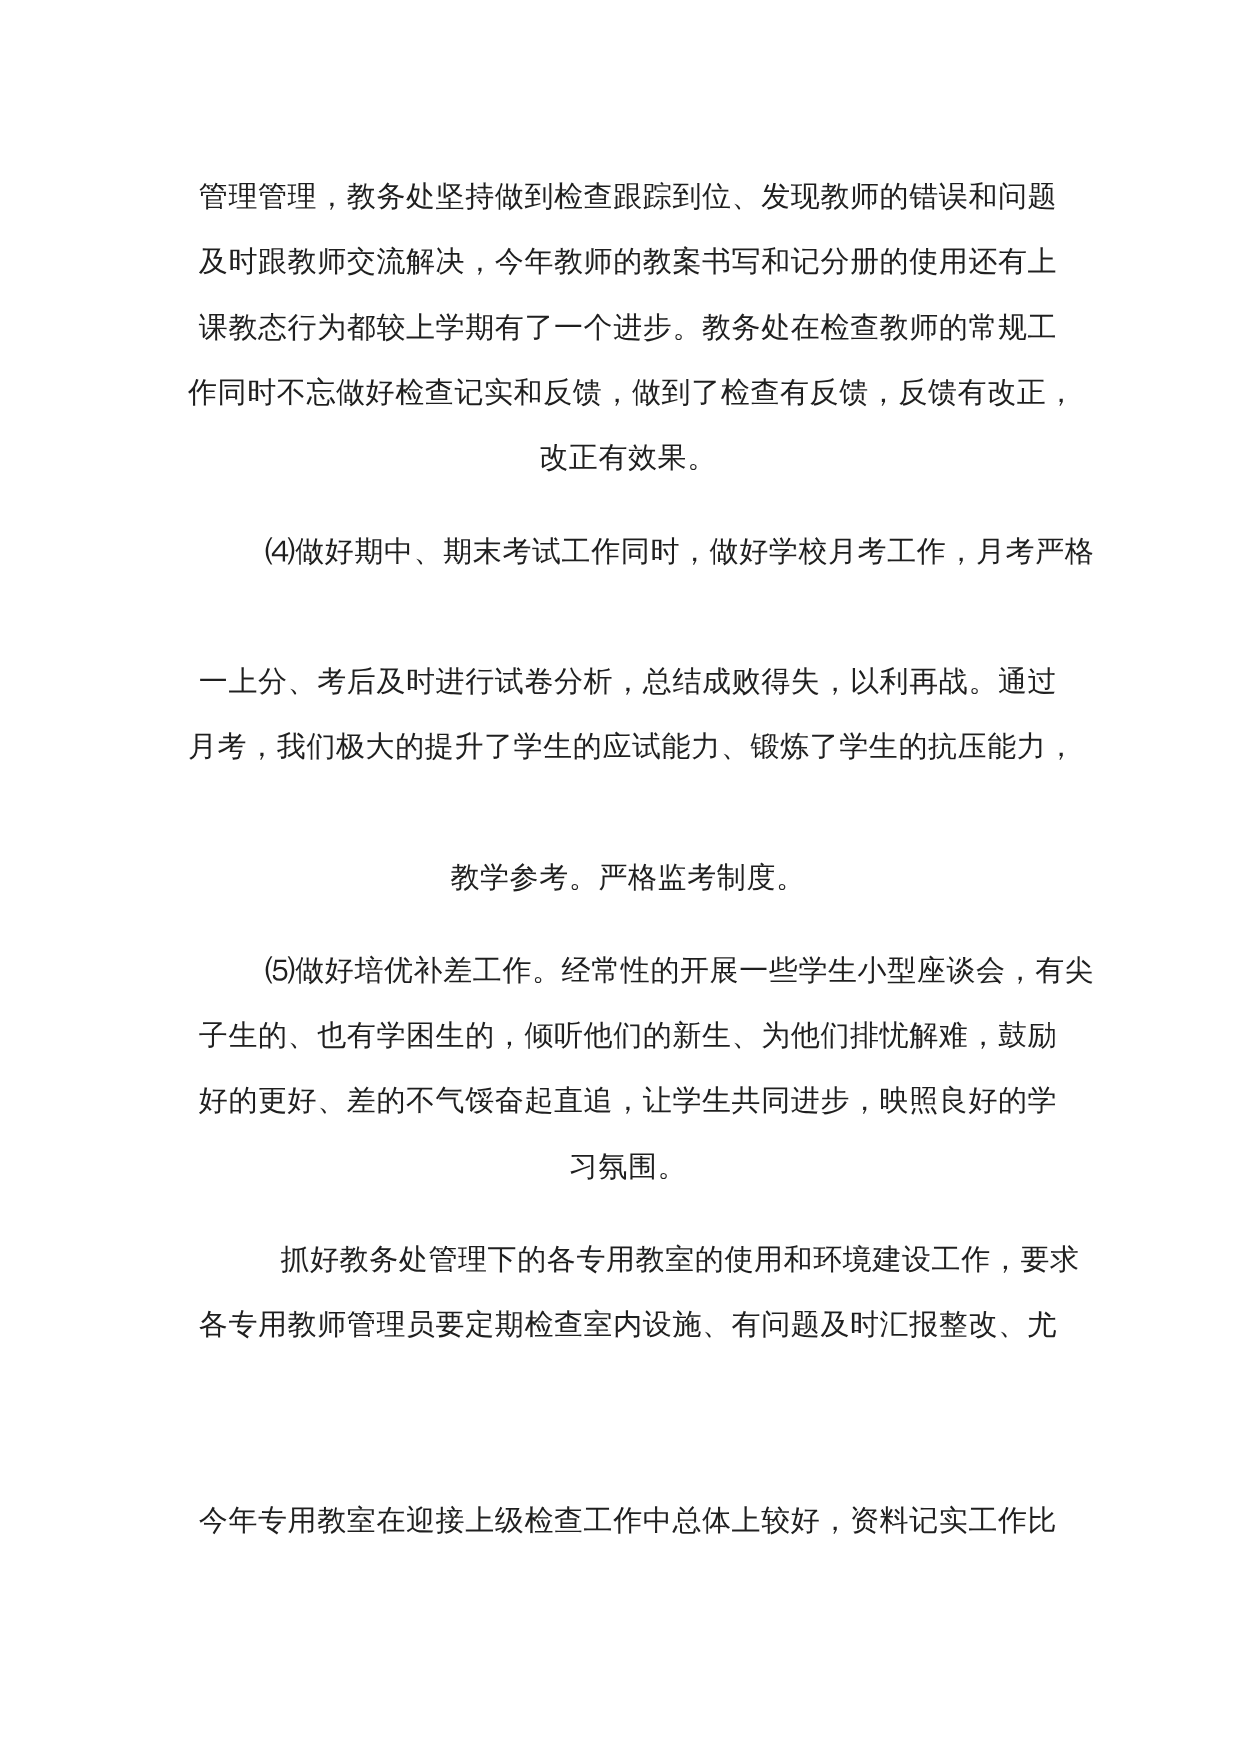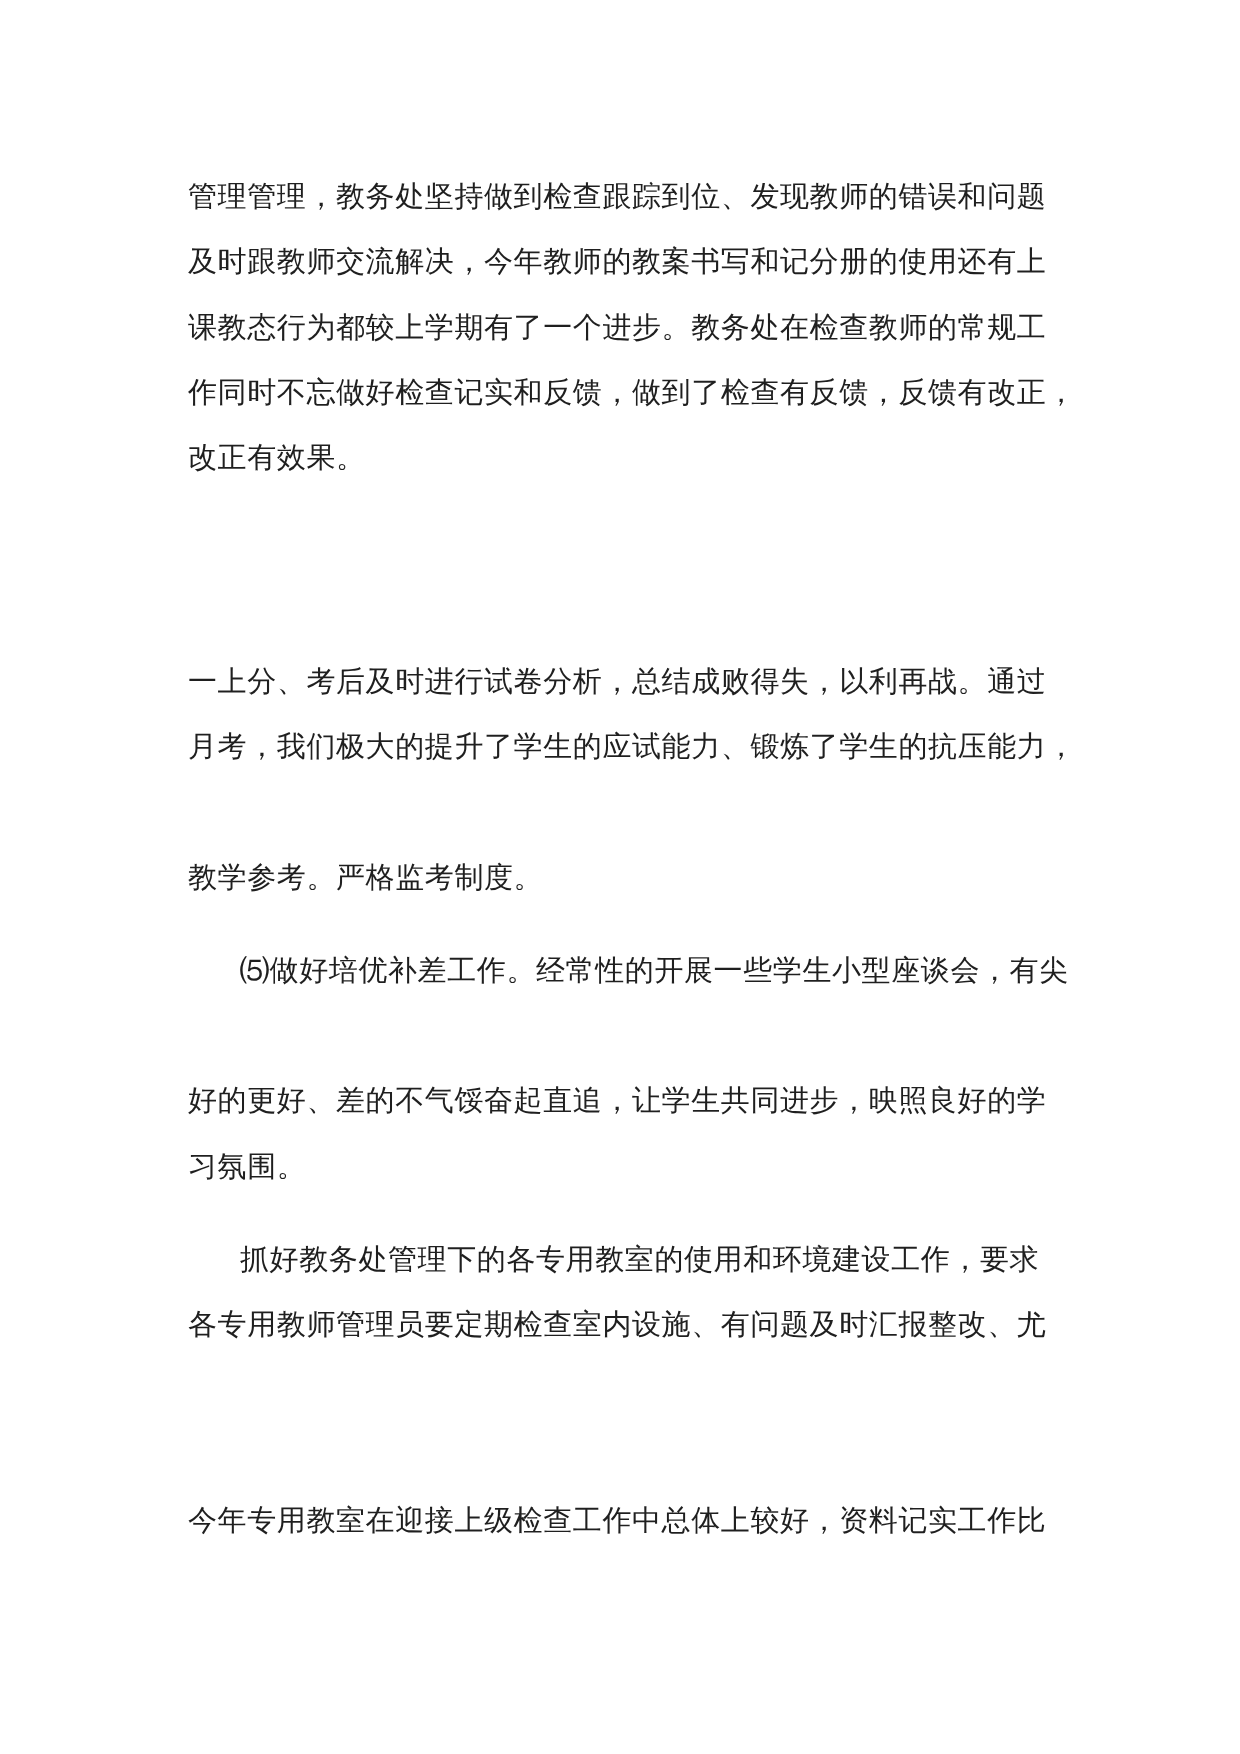--- a/index.html
+++ b/index.html
@@ -14,20 +14,21 @@
       overflow: hidden;
       font-family: "DejaVu Sans", "Liberation Sans", sans-serif;
       color: #1f1f1f;
     }
     .page {
       position: absolute;
       left: 0;
       top: 0;
       width: 1240px;
       height: 1754px;
+      text-align: center;
     }
     .line {
       position: absolute;
       left: 188px;
       width: 880px;
       font-size: 29px;
       line-height: 40px;
       white-space: nowrap;
       letter-spacing: 0.6px;
     }
@@ -38,24 +39,26 @@
 </head>
 <body>
 
 <div class="page">
   <div class="line" style="top:176px">管理管理，教务处坚持做到检查跟踪到位、发现教师的错误和问题</div>
   <div class="line" style="top:241px">及时跟教师交流解决，今年教师的教案书写和记分册的使用还有上</div>
   <div class="line" style="top:307px">课教态行为都较上学期有了一个进步。教务处在检查教师的常规工</div>
   <div class="line" style="top:372px">作同时不忘做好检查记实和反馈，做到了检查有反馈，反馈有改正，</div>
   <div class="line" style="top:437px">改正有效果。</div>
 
+  <div class="line indent" style="top:531px">⑷做好期中、期末考试工作同时，做好学校月考工作，月考严格</div>
   <div class="line" style="top:661px">一上分、考后及时进行试卷分析，总结成败得失，以利再战。通过</div>
   <div class="line" style="top:726px">月考，我们极大的提升了学生的应试能力、锻炼了学生的抗压能力，</div>
   <div class="line" style="top:857px">教学参考。严格监考制度。</div>
 
   <div class="line indent" style="top:950px">⑸做好培优补差工作。经常性的开展一些学生小型座谈会，有尖</div>
+  <div class="line" style="top:1015px">子生的、也有学困生的，倾听他们的新生、为他们排忧解难，鼓励</div>
   <div class="line" style="top:1080px">好的更好、差的不气馁奋起直追，让学生共同进步，映照良好的学</div>
   <div class="line" style="top:1146px">习氛围。</div>
 
   <div class="line indent" style="top:1239px">抓好教务处管理下的各专用教室的使用和环境建设工作，要求</div>
   <div class="line" style="top:1304px">各专用教师管理员要定期检查室内设施、有问题及时汇报整改、尤</div>
   <div class="line" style="top:1500px">今年专用教室在迎接上级检查工作中总体上较好，资料记实工作比</div>
 </div>
 
 </body></html>

